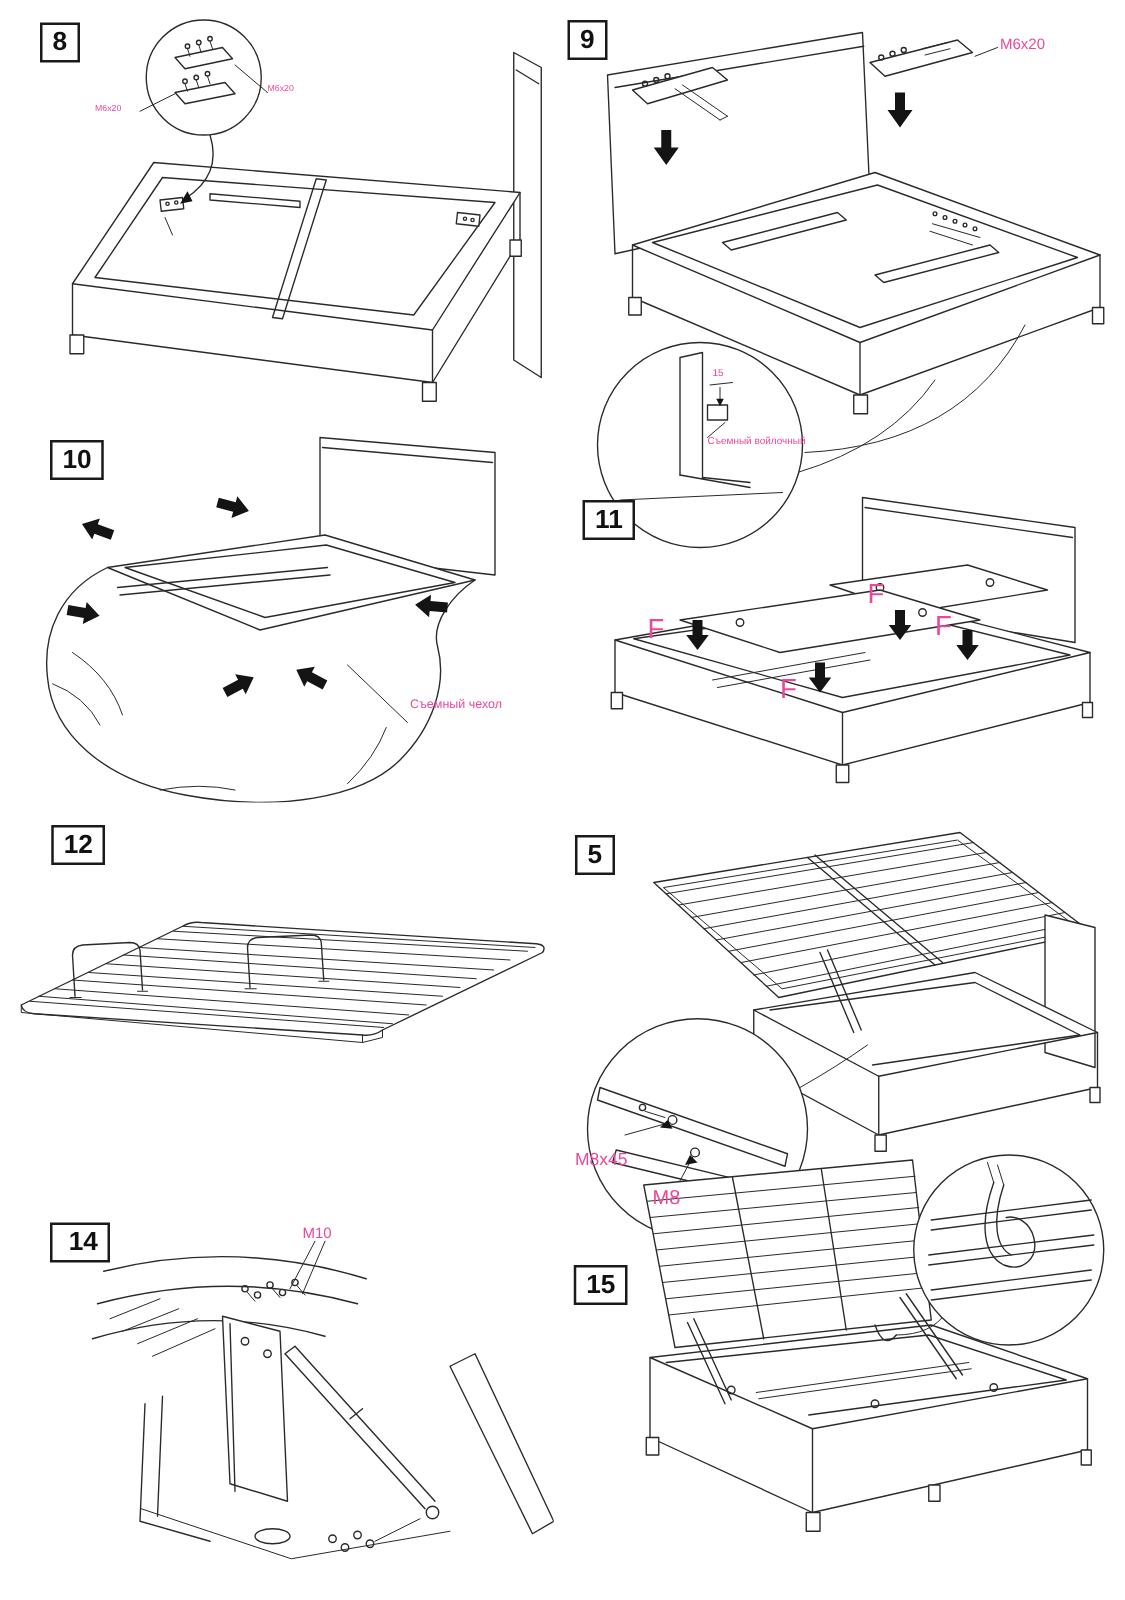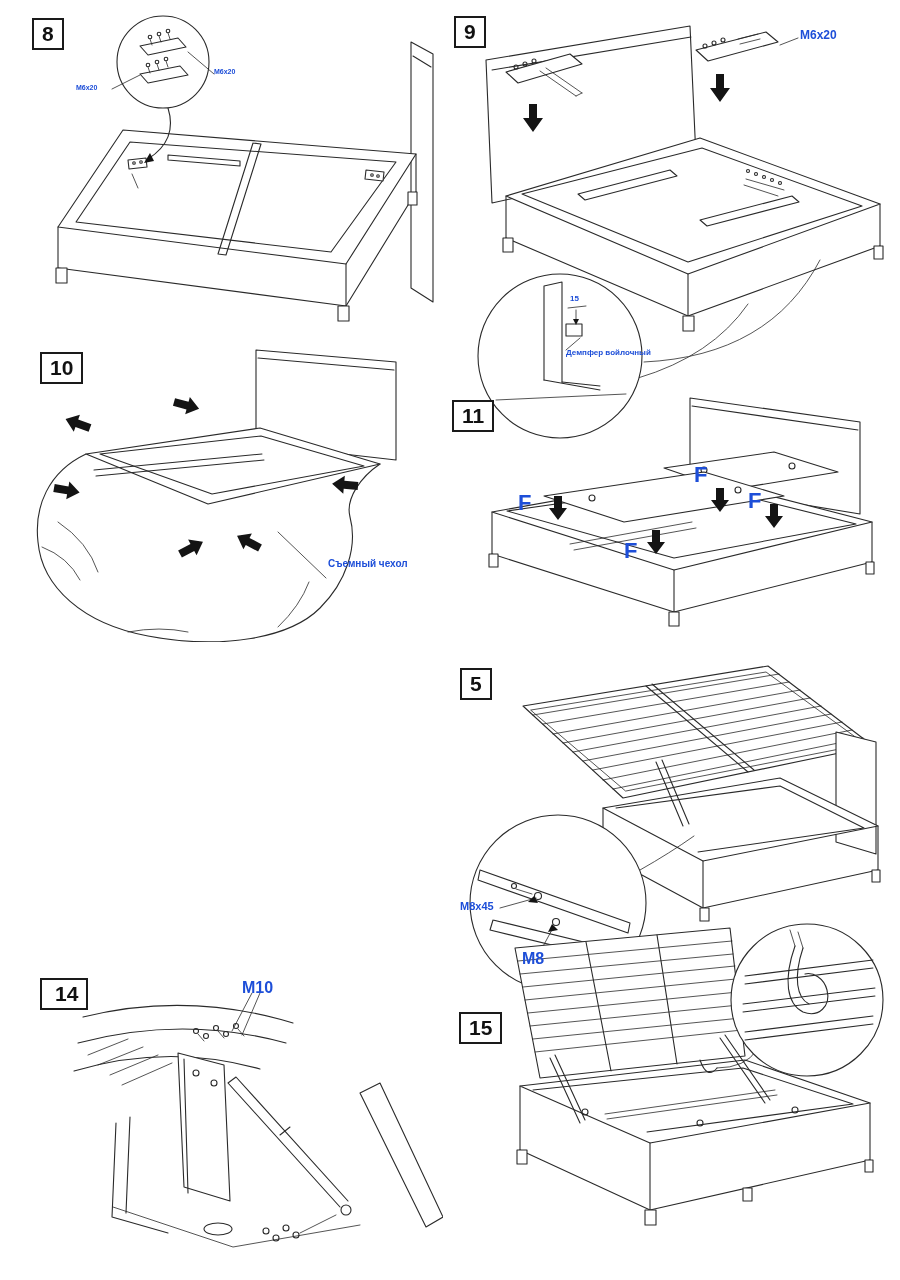--- a/index.html
+++ b/index.html
@@ -2,21 +2,21 @@
 <html><head>
 <meta charset="utf-8">
 <style>
   html,body{margin:0;padding:0;background:#fff;}
   .canvas{position:relative;width:900px;height:1280px;background:#fff;
           font-family:"Liberation Sans",sans-serif;color:#111;overflow:hidden;}
   .panel{position:absolute;}
   .panel svg{position:absolute;left:0;top:0;width:100%;height:100%;}
   .stepnum{position:absolute;border:2px solid #1a1a1a;background:#fff;font-weight:bold;
            font-size:21px;line-height:1.25;padding:1px 8px;z-index:5;}
-  .lbl{position:absolute;font-weight:bold;white-space:nowrap;z-index:4;color:#1d4ed8;}
+  .lbl{position:absolute;font-weight:normal;white-space:nowrap;z-index:4;color:#ec4899;}
   .f-lbl{font-size:22px;}
   .draw *{stroke:#2a2a2a;stroke-width:1.1;fill:none;stroke-linecap:round;stroke-linejoin:round;}
   .draw .fw{fill:#fff;}
   .draw .blk{fill:#141414;stroke:none;}
   .draw .thin{stroke-width:0.8;}
 </style>
 </head>
 <body>
 
 <div class="canvas">
@@ -131,21 +131,21 @@
         <path d="M96,372 L152,382 M114,374 L152,378"></path>
         <path class="thin" d="M48,392 L178,386"></path>
         <rect class="fw" x="118" y="316" width="16" height="12"></rect>
         <path class="thin" d="M120,300 L138,298 M128,302 L128,313"></path>
         <polygon class="blk" points="125,311 131,311 128,317"></polygon>
         <path class="thin" d="M118,342 L132,330"></path>
       </g>
     </svg>
     <span class="lbl" style="left:352px;top:20px;font-size:12px;">M6x20</span>
     <span class="lbl" style="left:122px;top:286px;font-size:8px;">15</span>
-    <span class="lbl" style="left:118px;top:340px;font-size:8px;">Демпфер войлочный</span>
+    <span class="lbl" style="left:118px;top:340px;font-size:8px;">Съемный войлочный</span>
   </div>
 
   <div class="panel" style="left:28px;top:342px;width:420px;height:300px;">
     <div class="stepnum" style="left:12px;top:10px;">10</div>
     <svg class="draw" viewBox="0 0 420 300">
       <g>
         <polygon class="fw" points="228,8 368,20 368,118 228,102"></polygon>
         <line x1="230" y1="16" x2="366" y2="28"></line>
       </g>
       <path class="fw" d="M58,112 C20,130 6,165 10,200 C14,245 55,282 120,294 C195,308 262,296 292,266 C318,240 330,205 322,175 C317,156 334,134 352,122"></path>
@@ -162,21 +162,21 @@
         <polygon class="blk" points="0,-4 14,-4 14,-9 26,0 14,9 14,4 0,4" transform="translate(330,144) rotate(185)"></polygon>
         <polygon class="blk" points="0,-4 14,-4 14,-9 26,0 14,9 14,4 0,4" transform="translate(152,212) rotate(-28)"></polygon>
         <polygon class="blk" points="0,-4 14,-4 14,-9 26,0 14,9 14,4 0,4" transform="translate(232,206) rotate(208)"></polygon>
       </g>
       <path class="thin" d="M298,236 L250,190"></path>
     </svg>
     <span class="lbl" style="left:300px;top:216px;font-size:10px;">Съемный чехол</span>
   </div>
 
   <div class="panel" style="left:452px;top:392px;width:440px;height:272px;">
-    <div class="stepnum" style="left:0;top:8px;">11</div>
+    <div class="stepnum" style="left:14px;top:8px;">11</div>
     <svg class="draw" viewBox="0 0 440 272">
       <g>
         <polygon class="fw" points="238,6 408,30 408,122 238,94"></polygon>
         <line x1="240" y1="14" x2="406" y2="38"></line>
       </g>
       <g>
         <polygon class="fw" points="40,120 242,84 420,130 222,178"></polygon>
         <polygon points="55,119 244,92 404,132 222,166"></polygon>
         <line x1="40" y1="120" x2="40" y2="162"></line>
         <line x1="222" y1="178" x2="222" y2="220"></line>
@@ -205,20 +205,37 @@
         <polygon class="blk" points="-4,0 4,0 4,12 9,12 0,24 -9,12 -4,12" transform="translate(322,112)"></polygon>
         <polygon class="blk" points="-4,0 4,0 4,12 9,12 0,24 -9,12 -4,12" transform="translate(204,138)"></polygon>
       </g>
     </svg>
     <span class="lbl f-lbl" style="left:66px;top:98px;">F</span>
     <span class="lbl f-lbl" style="left:242px;top:70px;">F</span>
     <span class="lbl f-lbl" style="left:296px;top:96px;">F</span>
     <span class="lbl f-lbl" style="left:172px;top:146px;">F</span>
   </div>
 
+  <div class="panel" style="left:5px;top:652px;width:440px;height:216px;">
+    <div class="stepnum" style="left:36px;top:8px;">12</div>
+    <svg class="draw" viewBox="0 0 440 216">
+      <g>
+        <path class="fw" d="M12,152 L141,89 Q148,85 156,86 L424,103 Q433,104 429,110 L301,172 Q294,177 285,176 L22,159 Q13,158 12,152 Z"></path>
+        <path class="thin" d="M12,152 L12,158 L285,182 L285,176 M301,172 L301,178 L285,182"></path>
+        <g>
+          <path class="thin" d="M19,149 L302,170 M26,145 L309,167 M39,139 L322,160 M53,132 L336,152 M66,126 L349,145 M80,119 L363,138 M94,112 L376,131 M107,106 L390,124 M121,99 L403,116 M134,93 L417,109 M141,89 L423,106"></path>
+        </g>
+      </g>
+      <g>
+        <path class="thick" d="M55,145 L53,112 Q53,105 61,104 L99,102 Q106,102 107,108 L109,140"></path>
+        <path class="thick" d="M195,138 L193,106 Q193,99 201,98 L244,96 Q251,96 252,102 L254,132"></path>
+        <path class="thin" d="M51,146 L60,146 M105,141 L113,141 M191,139 L200,139 M250,133 L258,133"></path>
+      </g>
+    </svg>
+  </div>
 
   <div class="panel" style="left:448px;top:658px;width:450px;height:352px;">
     <div class="stepnum" style="left:12px;top:10px;">5</div>
     <svg class="draw" viewBox="0 0 450 352">
       <g>
         <polygon class="fw" points="75,48 320,8 425,88 175,140"></polygon>
         <polygon class="thin" points="83,52 318,14 417,86 178,133"></polygon>
         <path class="thin" d="M85,57 L331,16 M95,66 L341,24 M105,76 L352,32 M115,85 L362,40 M125,94 L373,48 M135,103 L383,56 M145,112 L394,64 M155,122 L404,72 M165,131 L415,80"></path>
         <path d="M198,28 L300,114 M204,26 L306,112"></path>
       </g>
@@ -246,21 +263,21 @@
         <path d="M45,262 L185,296 M42,272 L182,306 M45,262 L42,272"></path>
         <circle cx="90" cy="238" r="3.5"></circle>
           <circle cx="108" cy="264" r="3.5"></circle>
         <circle cx="66" cy="228" r="2.5"></circle>
           <path class="thin" d="M68,231 L84,236"></path>
         <path class="thin" d="M52,250 L88,240 M92,294 L106,268"></path>
         <polygon class="blk" points="86,238 80,244 90,245"></polygon>
         <polygon class="blk" points="104,266 100,274 110,272"></polygon>
       </g>
     </svg>
-    <span class="lbl" style="left:12px;top:242px;font-size:11px;">M8x45</span>
+    <span class="lbl" style="left:12px;top:261px;font-size:14px;">M8x45</span>
     <span class="lbl" style="left:74px;top:292px;font-size:16px;">M8</span>
   </div>
 
   <div class="panel" style="left:28px;top:975px;width:415px;height:300px;">
     <div class="stepnum" style="left:12px;top:3px;padding-left:13px;">14</div>
     <svg class="draw" viewBox="0 0 415 300">
       <path class="thin" d="M224,18 L204,56 M232,18 L214,60"></path>
       <g>
         <circle cx="168" cy="56" r="2.5"></circle>
           <circle cx="178" cy="61" r="2.5"></circle>
@@ -293,21 +310,21 @@
       </g>
       <g>
         <path d="M332,118 L398,252 M352,108 L415,242 M332,118 L352,108 M398,252 L415,242"></path>
       </g>
       <g>
         <path class="thin" d="M85,232 L205,272 L332,250"></path>
         <ellipse cx="190" cy="254" rx="14" ry="6"></ellipse>
         <path d="M88,148 L84,242 M102,142 L98,238 M84,242 L140,258"></path>
       </g>
     </svg>
-    <span class="lbl" style="left:214px;top:4px;font-size:16px;">M10</span>
+    <span class="lbl" style="left:214px;top:4px;font-size:12px;">M10</span>
   </div>
 
   <div class="panel" style="left:445px;top:918px;width:452px;height:360px;">
     <div class="stepnum" style="left:14px;top:94px;">15</div>
     <svg class="draw" viewBox="0 0 452 360">
       <g>
         <polygon class="fw" points="75,168 300,142 425,185 205,225"></polygon>
         <polyline points="88,172 298,150 408,186 202,214"></polyline>
         <line x1="75" y1="168" x2="75" y2="232"></line>
         <line x1="205" y1="225" x2="205" y2="292"></line>

